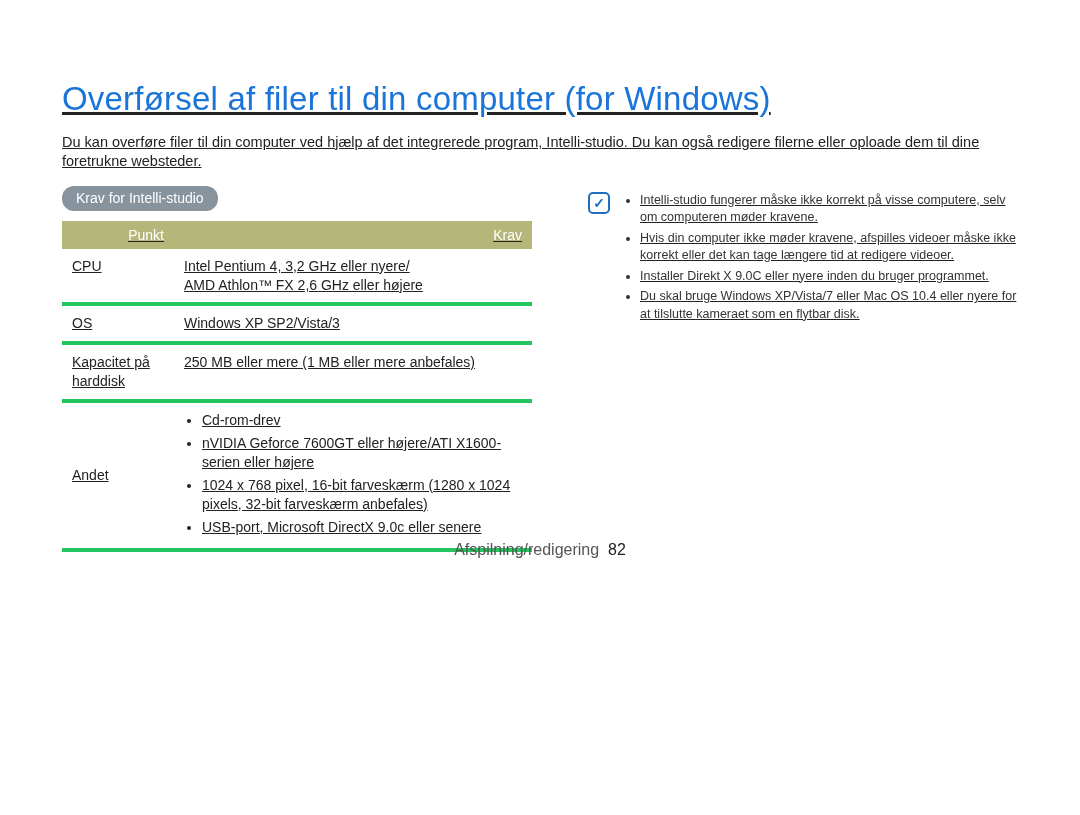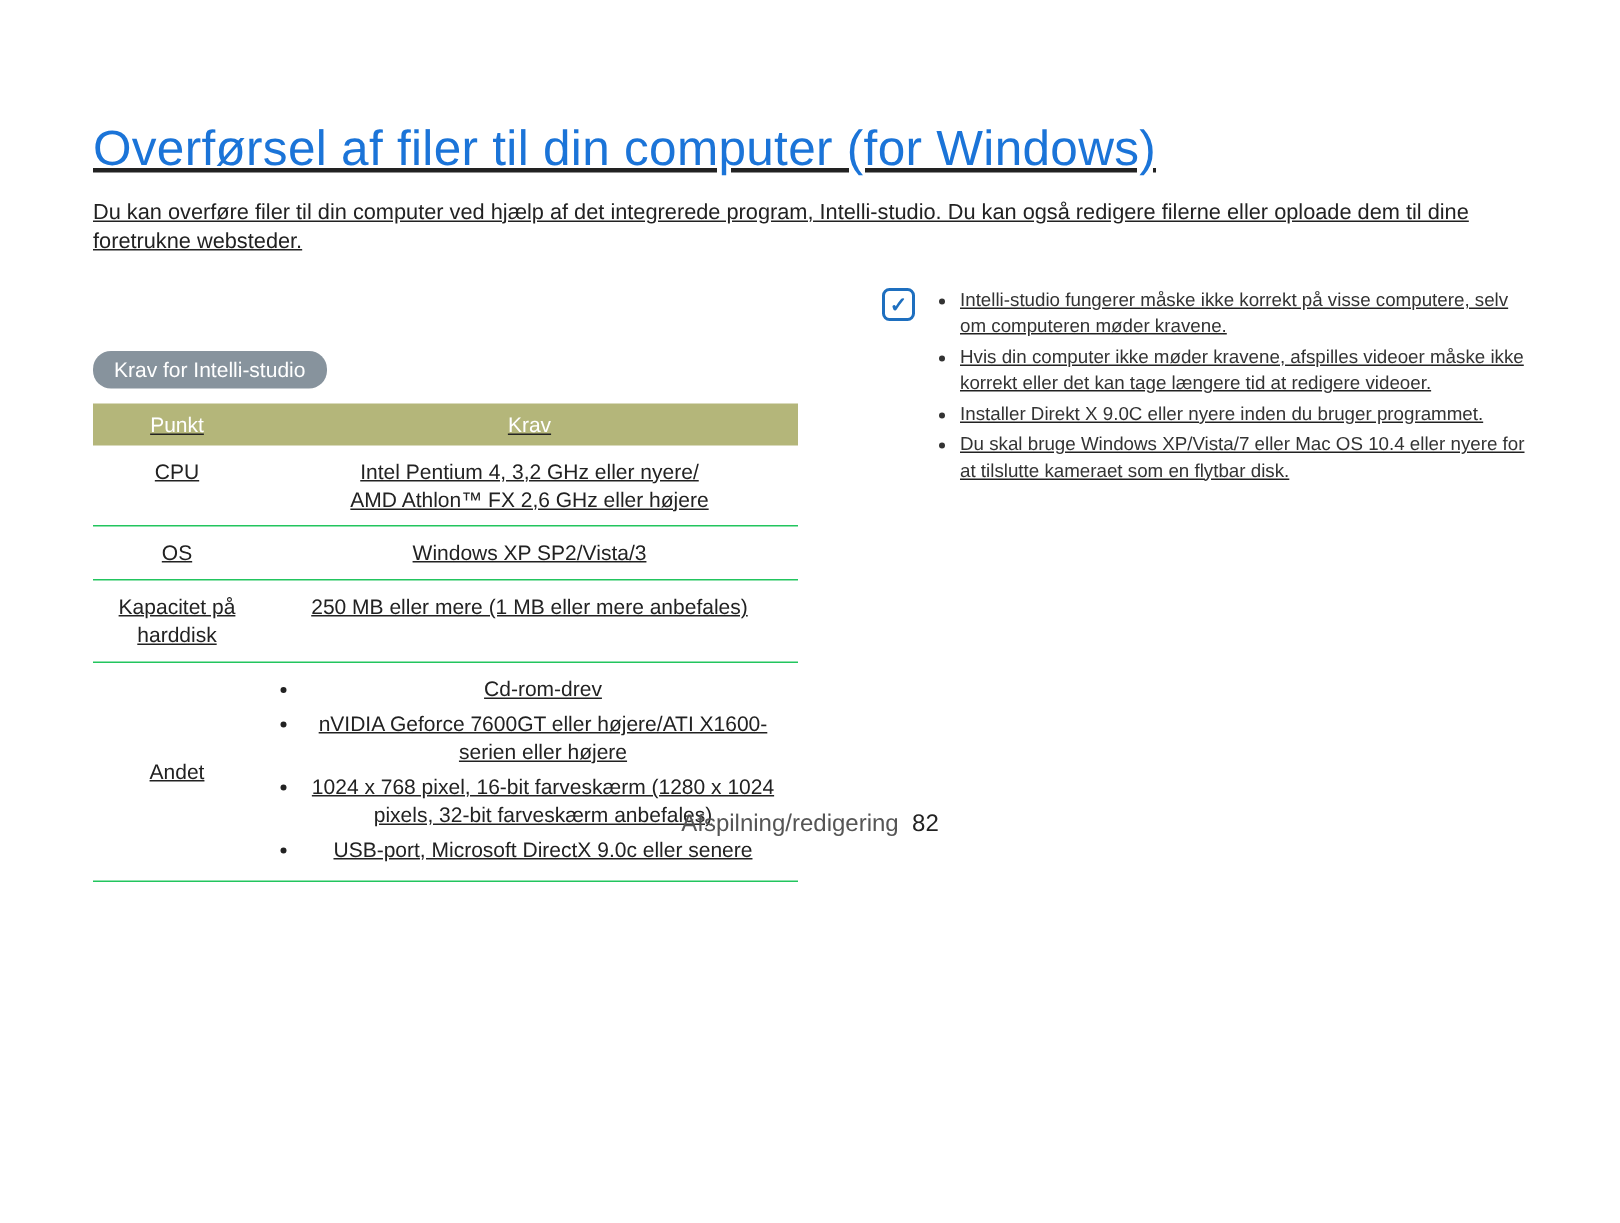--- a/index.html
+++ b/index.html
@@ -32,21 +32,20 @@
     line-height: 1.35;
     font-weight: 300;
     margin-bottom: 14px;
   }
   .columns {
     display: flex;
     gap: 56px;
   }
   .left-col {
     width: 470px;
-    margin-top: 48px;
   }
   .right-col {
     width: 430px;
     padding-top: 6px;
   }
   .pill {
     display: inline-block;
     background: #87939d;
     color: #fff;
     font-size: 14px;
@@ -57,30 +56,29 @@
   table.req {
     width: 100%;
     border-collapse: collapse;
     font-size: 14px;
     font-weight: 300;
   }
   table.req thead th {
     background: #b4b67a;
     color: #fff;
     font-weight: 400;
-    text-align: center;
+    text-align: right;
     padding: 6px 10px;
     border: none;
   }
   table.req td {
-    border-bottom: 1px solid #22c55e;
+    border-bottom: 4px solid #22c55e;
     padding: 8px 10px;
     vertical-align: top;
     line-height: 1.35;
-    text-align: center;
   }
   table.req td.label {
     width: 92px;
     white-space: normal;
   }
   ul.inner {
     margin: 0;
     padding-left: 18px;
   }
   ul.inner li {

